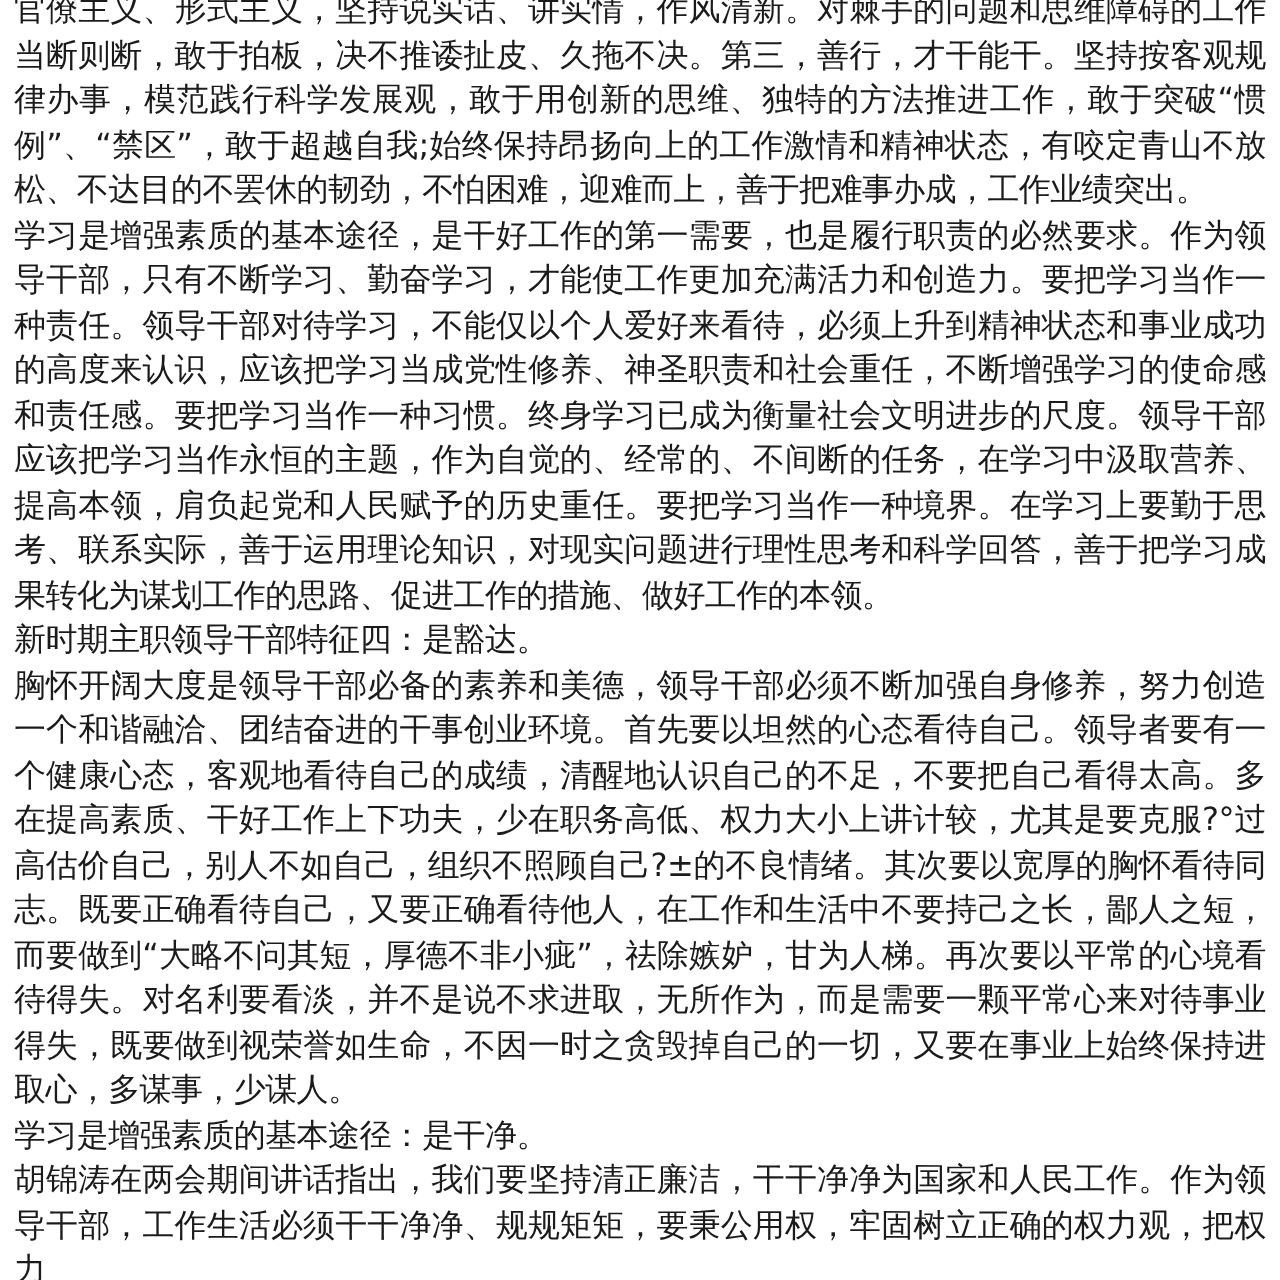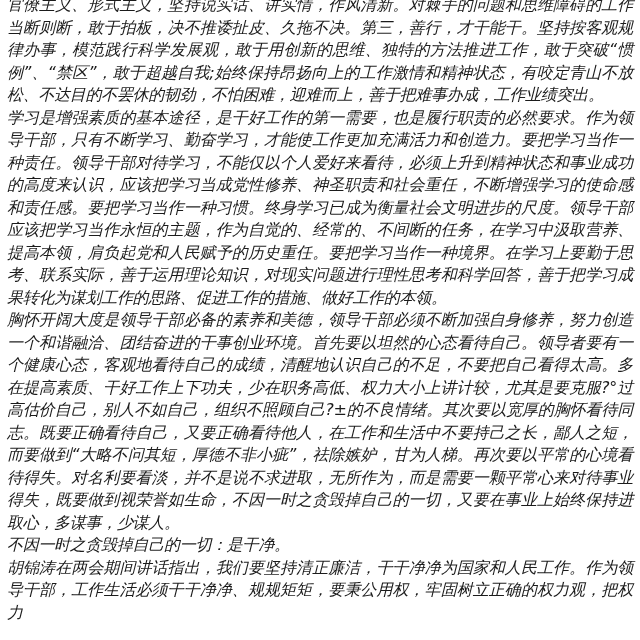--- a/index.html
+++ b/index.html
@@ -7,21 +7,20 @@
     padding: 0;
     background: #ffffff;
   }
   .page {
     position: relative;
     width: 640px;
     height: 640px;
     overflow: hidden;
     background: #ffffff;
     font-family: "DejaVu Sans", "Liberation Sans", sans-serif;
-    font-style: italic;
   }
   .text-flow {
     margin-top: -6px;
     padding: 0 7px;
     color: #1b1b1b;
     font-size: 16px;
     line-height: 22.5px;
     letter-spacing: -0.3px;
     text-align: justify;
     text-justify: inter-character;
@@ -33,17 +32,18 @@
     font-weight: 400;
   }
 </style>
 </head>
 <body>
 
 <div class="page">
   <div class="text-flow">
     <p class="para">官僚主义、形式主义，坚持说实话、讲实情，作风清新。对棘手的问题和思维障碍的工作当断则断，敢于拍板，决不推诿扯皮、久拖不决。第三，善行，才干能干。坚持按客观规律办事，模范践行科学发展观，敢于用创新的思维、独特的方法推进工作，敢于突破“惯例”、“禁区”，敢于超越自我;始终保持昂扬向上的工作激情和精神状态，有咬定青山不放松、不达目的不罢休的韧劲，不怕困难，迎难而上，善于把难事办成，工作业绩突出。</p>
     <p class="para">学习是增强素质的基本途径，是干好工作的第一需要，也是履行职责的必然要求。作为领导干部，只有不断学习、勤奋学习，才能使工作更加充满活力和创造力。要把学习当作一种责任。领导干部对待学习，不能仅以个人爱好来看待，必须上升到精神状态和事业成功的高度来认识，应该把学习当成党性修养、神圣职责和社会重任，不断增强学习的使命感和责任感。要把学习当作一种习惯。终身学习已成为衡量社会文明进步的尺度。领导干部应该把学习当作永恒的主题，作为自觉的、经常的、不间断的任务，在学习中汲取营养、提高本领，肩负起党和人民赋予的历史重任。要把学习当作一种境界。在学习上要勤于思考、联系实际，善于运用理论知识，对现实问题进行理性思考和科学回答，善于把学习成果转化为谋划工作的思路、促进工作的措施、做好工作的本领。</p>
+    <p class="para">新时期主职领导干部特征四：是豁达。</p>
     <p class="para">胸怀开阔大度是领导干部必备的素养和美德，领导干部必须不断加强自身修养，努力创造一个和谐融洽、团结奋进的干事创业环境。首先要以坦然的心态看待自己。领导者要有一个健康心态，客观地看待自己的成绩，清醒地认识自己的不足，不要把自己看得太高。多在提高素质、干好工作上下功夫，少在职务高低、权力大小上讲计较，尤其是要克服?°过高估价自己，别人不如自己，组织不照顾自己?±的不良情绪。其次要以宽厚的胸怀看待同志。既要正确看待自己，又要正确看待他人，在工作和生活中不要持己之长，鄙人之短，而要做到“大略不问其短，厚德不非小疵”，祛除嫉妒，甘为人梯。再次要以平常的心境看待得失。对名利要看淡，并不是说不求进取，无所作为，而是需要一颗平常心来对待事业得失，既要做到视荣誉如生命，不因一时之贪毁掉自己的一切，又要在事业上始终保持进取心，多谋事，少谋人。</p>
-    <p class="para">不因一时之贪毁掉自己的一切：是干净。</p>
+    <p class="para">学习是增强素质的基本途径：是干净。</p>
     <p class="para">胡锦涛在两会期间讲话指出，我们要坚持清正廉洁，干干净净为国家和人民工作。作为领导干部，工作生活必须干干净净、规规矩矩，要秉公用权，牢固树立正确的权力观，把权力</p>
   </div>
 </div>
 
 </body></html>

